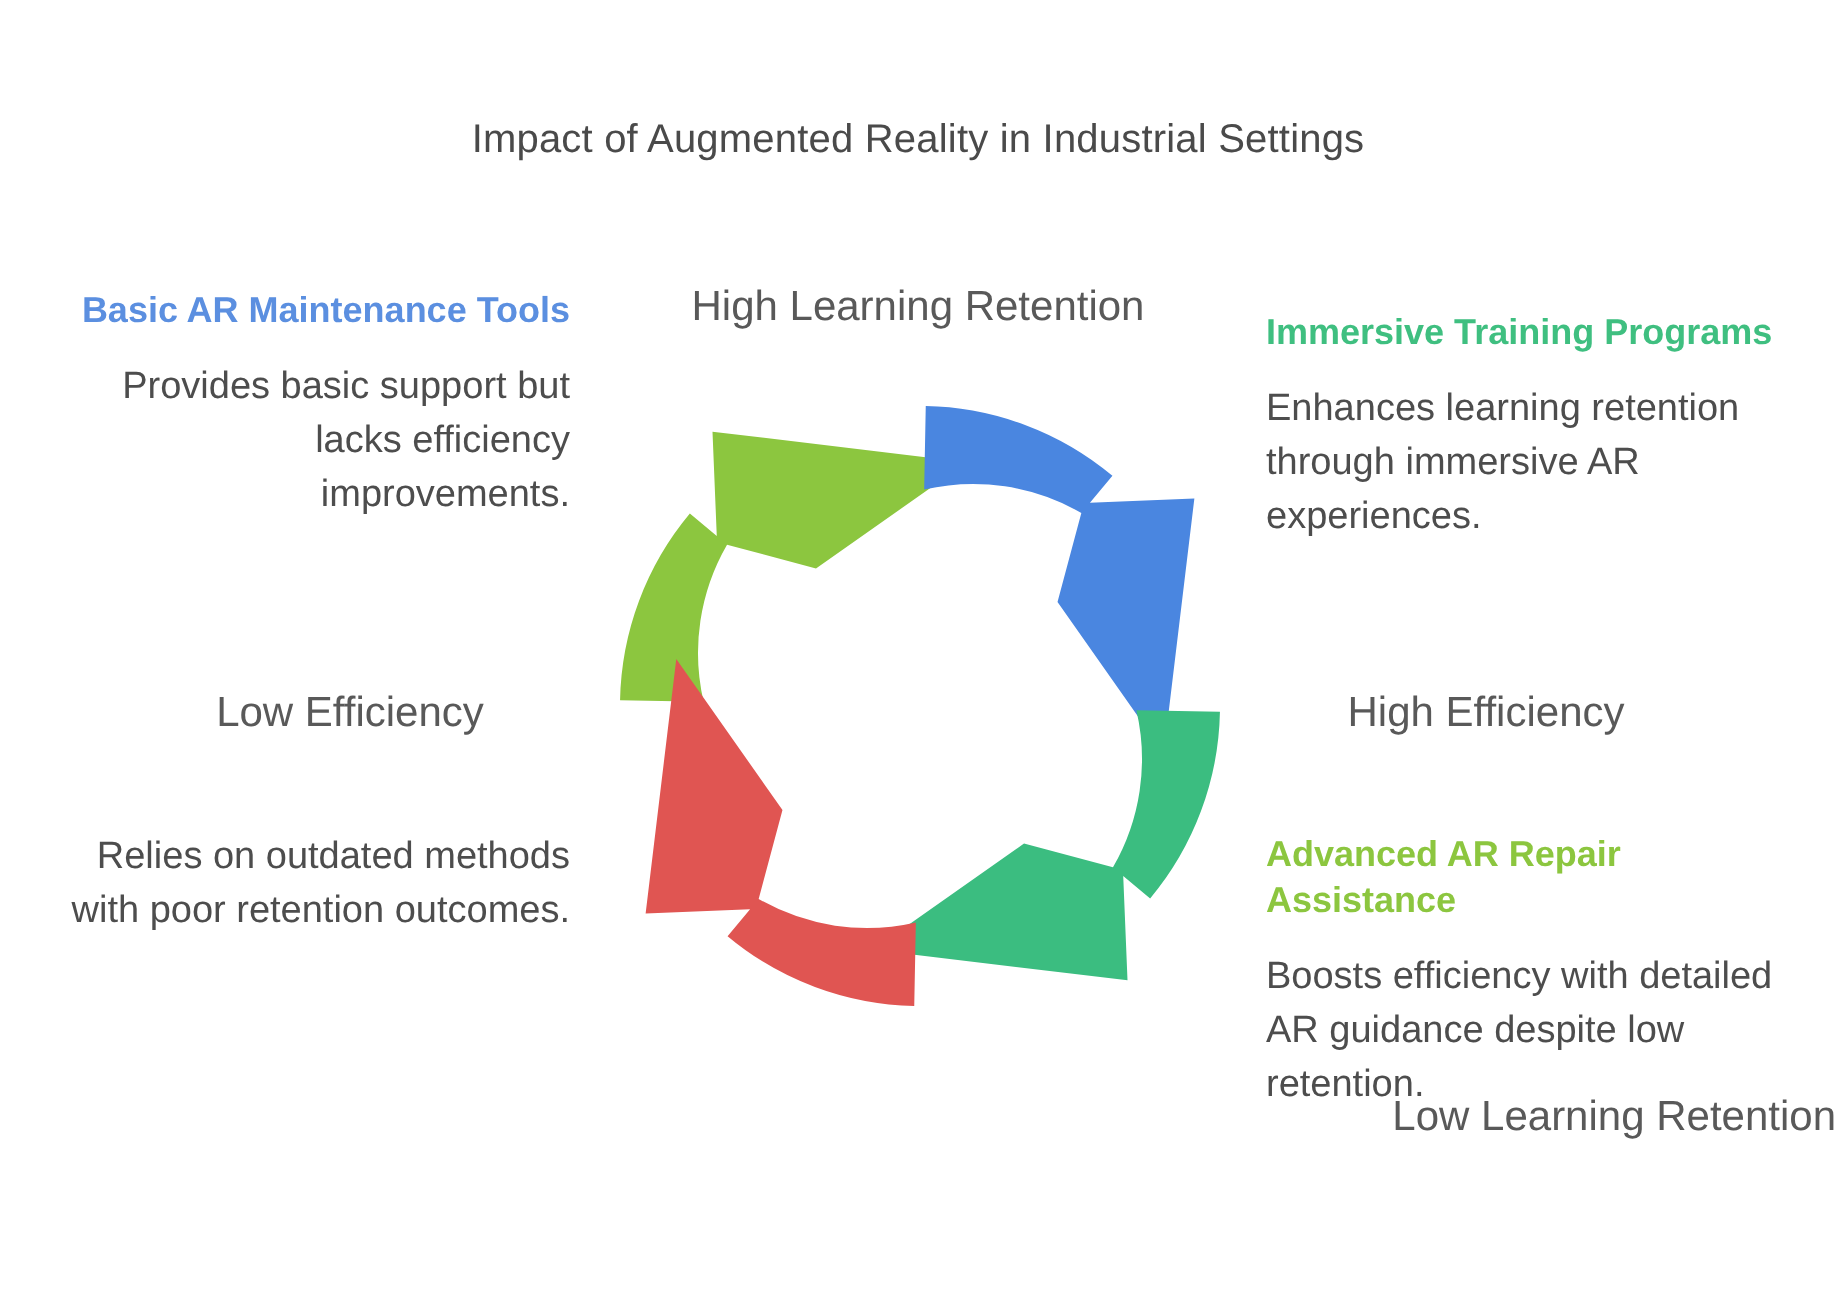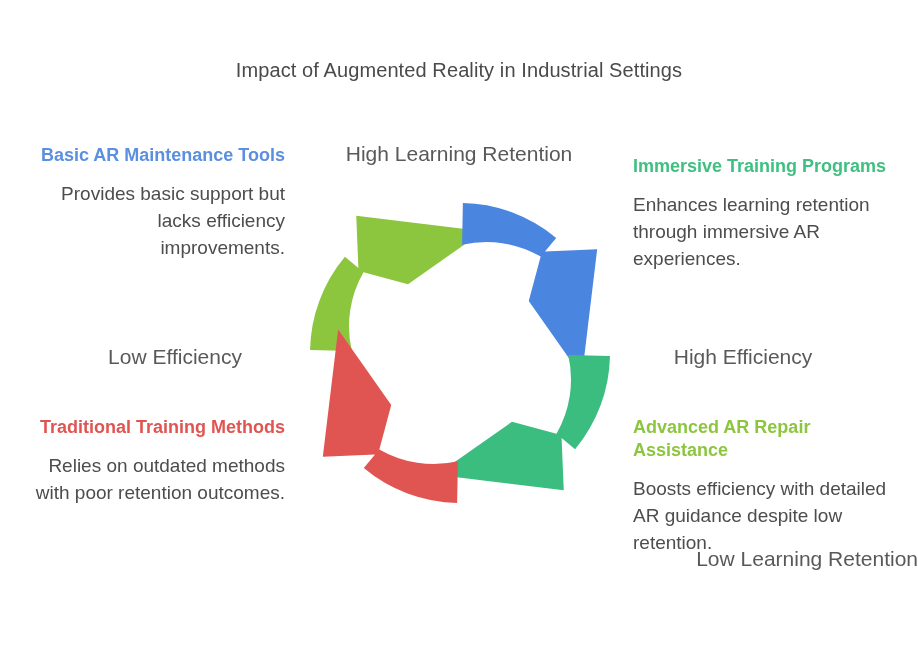--- a/index.html
+++ b/index.html
@@ -119,21 +119,20 @@
     <p class="quad-title" style="color: rgb(91, 143, 224);">Basic AR Maintenance Tools</p>
     <p class="quad-desc">Provides basic support but lacks efficiency improvements.</p>
   </div>
 
   <div class="quad quad-tr">
     <p class="quad-title" style="color: rgb(63, 191, 128);">Immersive Training Programs</p>
     <p class="quad-desc">Enhances learning retention through immersive AR experiences.</p>
   </div>
 
   <div class="quad quad-bl">
-    <p class="quad-title" style="color: rgb(224, 85, 82);">Traditional Training Methods</p>
     <p class="quad-desc">Relies on outdated methods with poor retention outcomes.</p>
   </div>
 
   <div class="quad quad-br">
     <p class="quad-title" style="color: rgb(140, 198, 63);">Advanced AR Repair Assistance</p>
     <p class="quad-desc">Boosts efficiency with detailed AR guidance despite low retention.</p>
   </div>
 
   <svg id="cycle-diagram" viewBox="0 0 300 300">
     <g id="cycle-arrows">

